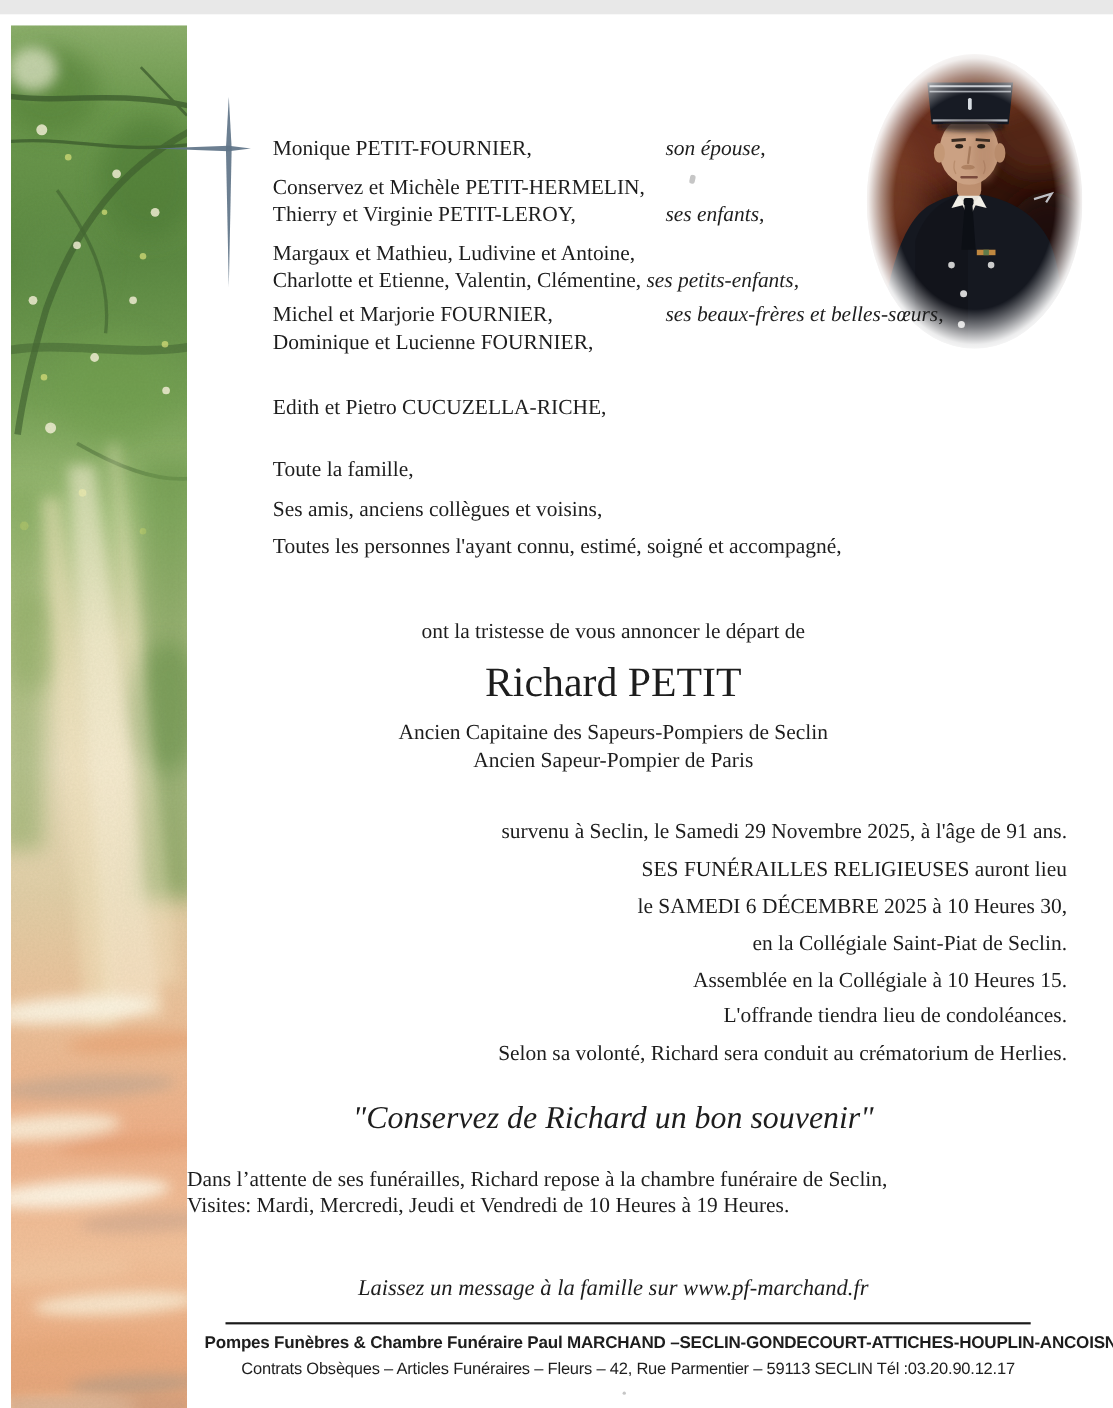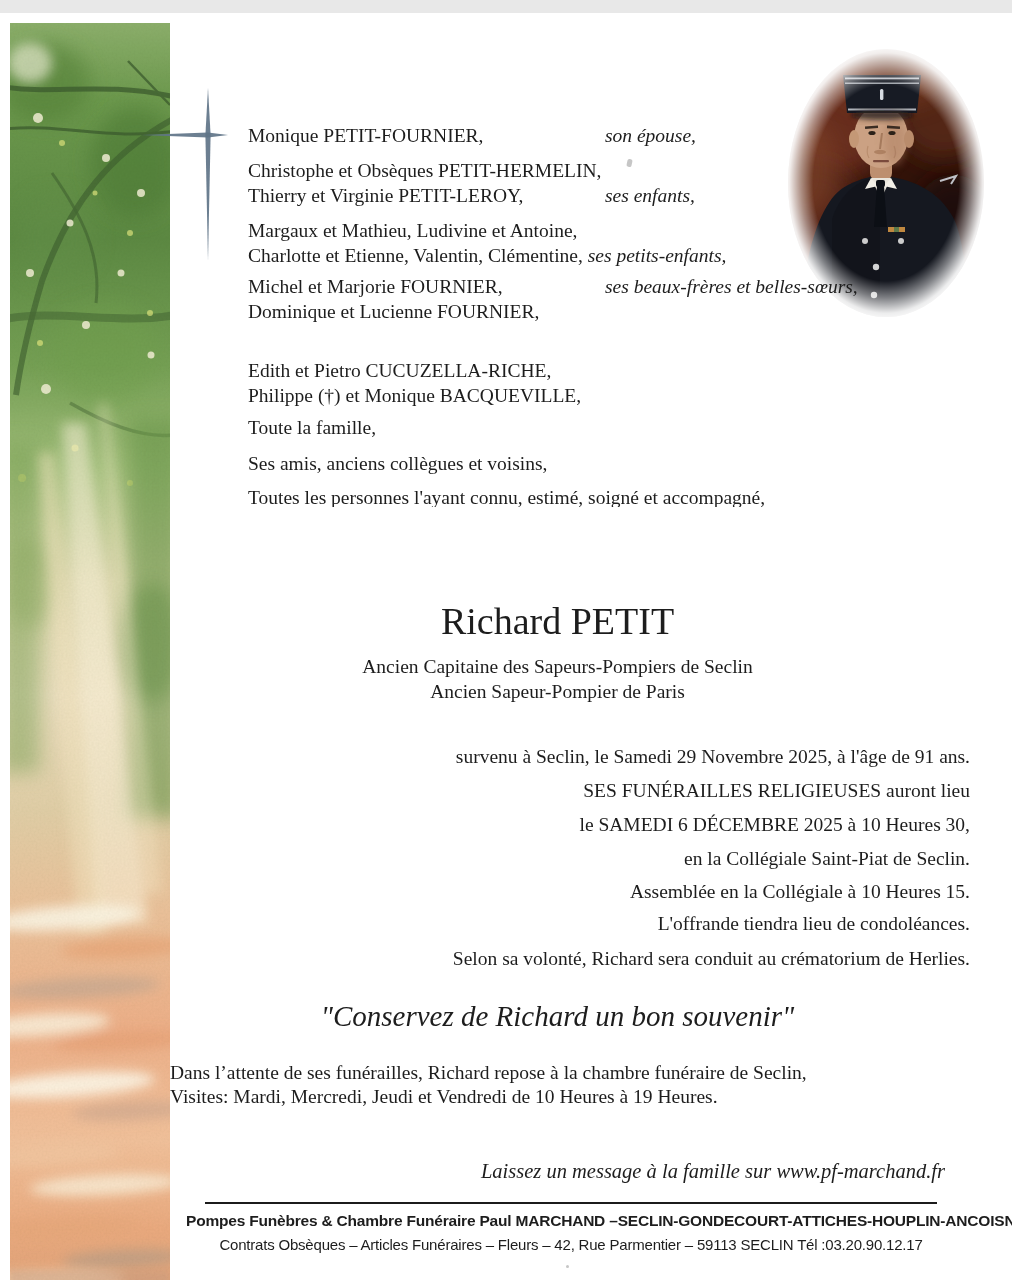--- a/index.html
+++ b/index.html
@@ -21,21 +21,21 @@
   .fam{position:absolute;left:248px;font-size:19.5px;line-height:25px;white-space:nowrap;}
   .fam .lab{position:absolute;font-style:italic;white-space:nowrap;}
   .labi{font-style:italic;}
   .clip8{height:22px;overflow:hidden;text-align:right;}
   
   .chead{position:absolute;left:170px;width:775px;text-align:center;white-space:nowrap;font-size:19.5px;}
   .cdet{position:absolute;left:170px;width:800px;text-align:right;white-space:nowrap;font-size:19.5px;}
   .cname{position:absolute;left:170px;width:775px;text-align:center;white-space:nowrap;font-size:38px;}
   .cquote{position:absolute;left:170px;width:775px;text-align:center;white-space:nowrap;font-size:29px;font-style:italic;}
   .crepose{position:absolute;left:170px;width:775px;white-space:nowrap;font-size:19.5px;line-height:24px;}
-  .cmsg{position:absolute;left:170px;width:775px;text-align:right;white-space:nowrap;font-size:20.5px;font-style:italic;}
+  .cmsg{position:absolute;left:170px;width:775px;text-align:center;white-space:nowrap;font-size:20.5px;font-style:italic;}
   
   .rule{position:absolute;left:205px;top:1189px;width:732px;height:2px;background:#1b1b1b;}
   .foot{position:absolute;left:186px;width:770px;text-align:center;white-space:nowrap;
         font-family:"Liberation Sans", sans-serif;letter-spacing:-0.2px;}
   .foot1{top:1199px;font-size:15.5px;font-weight:bold;}
   .foot2{top:1223px;font-size:15px;}
   
   .speck{position:absolute;background:#979797;border-radius:2px;opacity:.55;}
 </style>
 </head>
@@ -218,51 +218,51 @@
       </svg>
     </div>
     <div class="vignette"></div>
   </div>
 
   <div class="fam" style="top:110px">
     <div><span>Monique PETIT-FOURNIER,</span><span class="lab" style="left:357px;top:0">son épouse,</span></div>
   </div>
 
   <div class="fam" style="top:145px">
-    <div>Christophe et Obsèques PETIT-HERMELIN,</div>
+    <div>Conservez et Michèle PETIT-HERMELIN,</div>
     <div><span>Thierry et Virginie PETIT-LEROY,</span><span class="lab" style="left:357px;top:25px">ses enfants,</span></div>
   </div>
 
   <div class="fam" style="top:205px">
     <div>Margaux et Mathieu, Ludivine et Antoine,</div>
     <div><span>Charlotte et Etienne, Valentin, Clémentine,</span> <span class="labi">ses petits-enfants,</span></div>
   </div>
 
   <div class="fam" style="top:261px">
     <div>Michel et Marjorie FOURNIER,</div>
     <div><span>Dominique et Lucienne FOURNIER,</span><span class="lab" style="left:357px;top:0">ses beaux-frères et belles-sœurs,</span></div>
   </div>
 
   <div class="fam" style="top:345px">
     <div>Edith et Pietro CUCUZELLA-RICHE,</div>
-    <div>Philippe (†) et Monique BACQUEVILLE,</div>
   </div>
 
   <div class="fam" style="top:402px">
     <div>Toute la famille,</div>
   </div>
 
   <div class="fam" style="top:438px">
     <div>Ses amis, anciens collègues et voisins,</div>
   </div>
 
   <div class="fam clip8" style="top:472px">
     <div>Toutes les personnes l'ayant connu, estimé, soigné et accompagné,</div>
   </div>
 
+  <div class="chead" style="top:551px">ont la tristesse de vous annoncer le départ de</div>
   <div class="cname" style="top:586px">Richard PETIT</div>
   <div class="chead" style="top:643px">Ancien Capitaine des Sapeurs-Pompiers de Seclin</div>
   <div class="chead" style="top:668px">Ancien Sapeur-Pompier de Paris</div>
 
   <div class="cdet" style="top:733px">survenu à Seclin, le Samedi 29 Novembre 2025, à l'âge de 91 ans.</div>
   <div class="cdet" style="top:767px">SES FUNÉRAILLES RELIGIEUSES auront lieu</div>
   <div class="cdet" style="top:801px">le SAMEDI 6 DÉCEMBRE 2025 à 10 Heures 30,</div>
   <div class="cdet" style="top:835px">en la Collégiale Saint-Piat de Seclin.</div>
   <div class="cdet" style="top:868px">Assemblée en la Collégiale à 10 Heures 15.</div>
   <div class="cdet" style="top:900px">L'offrande tiendra lieu de condoléances.</div>

